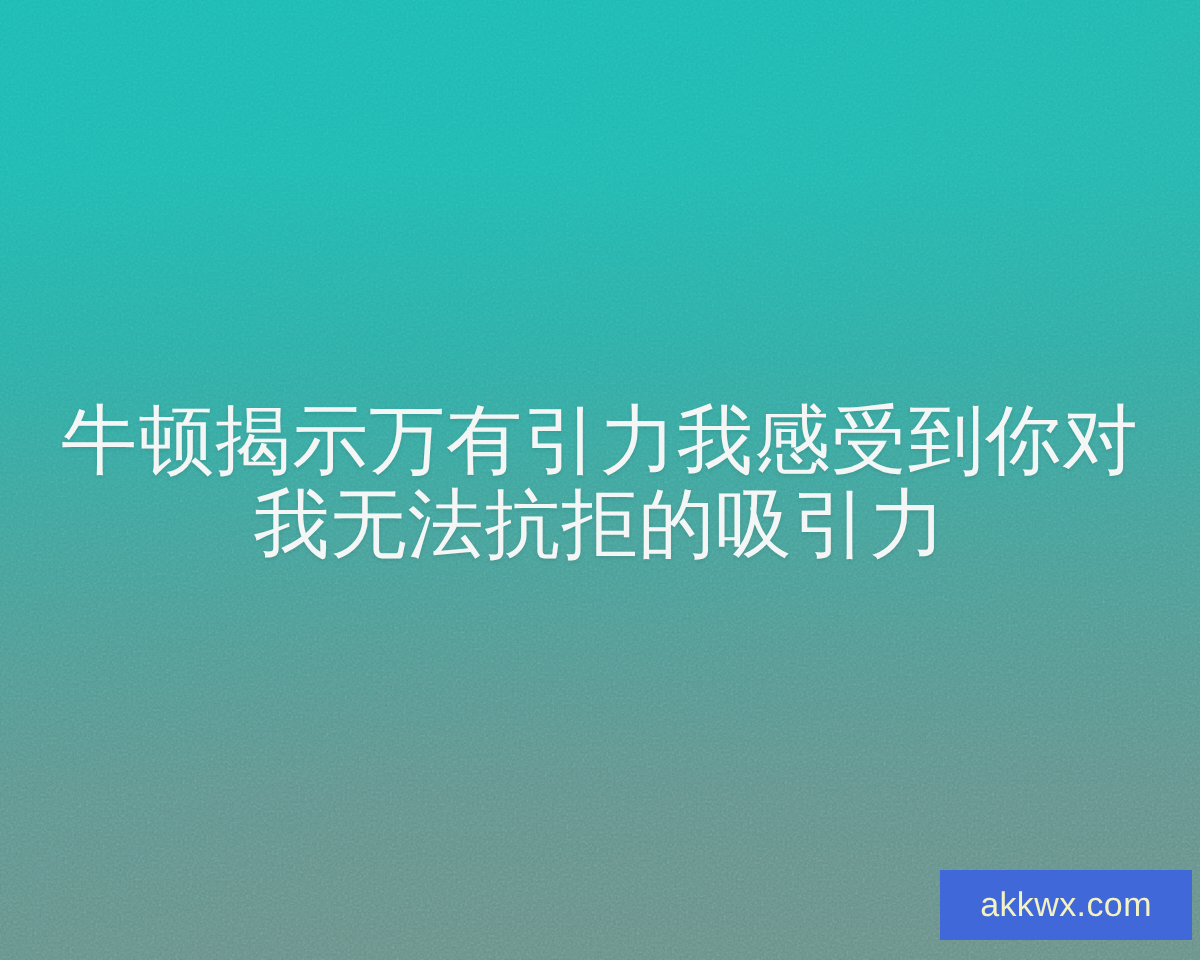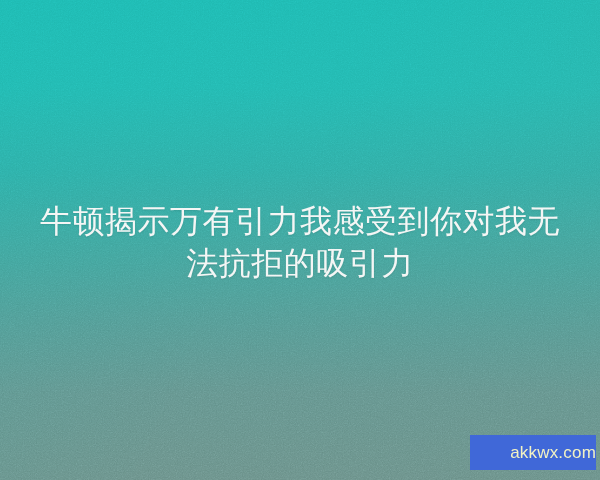--- a/index.html
+++ b/index.html
@@ -53,40 +53,40 @@
 
   .caption {
     position: absolute;
     left: 0;
     right: 0;
     top: 200px;
     padding: 0 30px;
     box-sizing: border-box;
     text-align: center;
     color: #f4f6f5;
-    font-size: 32px;
+    font-size: 38px;
     line-height: 42px;
     letter-spacing: 0.5px;
     font-weight: 400;
     text-shadow: 0 1px 2px rgba(0, 0, 0, 0.10);
     white-space: normal;
     z-index: 3;
   }
 
   .watermark {
     position: absolute;
     left: 470px;
     top: 435px;
     width: 126px;
     height: 35px;
     background: #4068d8;
     color: #f2f2c4;
     font-size: 17px;
     line-height: 35px;
-    text-align: right;
+    text-align: center;
     letter-spacing: 0.2px;
     z-index: 4;
   }
 </style>
 </head>
 <body>
 
 <div class="canvas">
 
   <svg class="grain" width="600" height="480" xmlns="http://www.w3.org/2000/svg" aria-hidden="true">

